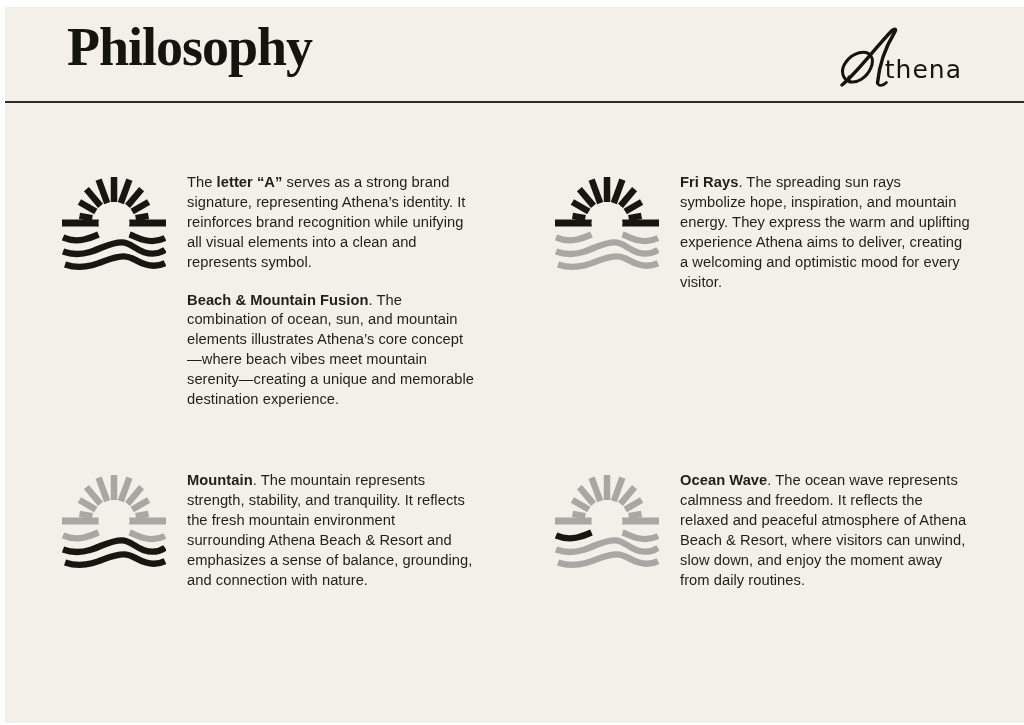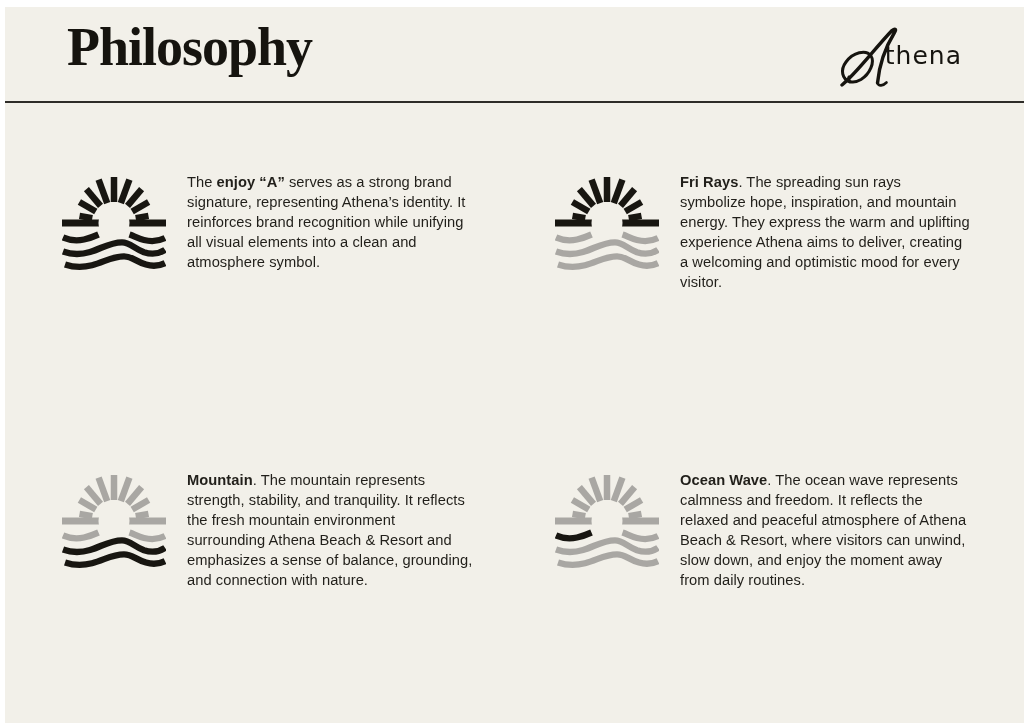--- a/index.html
+++ b/index.html
@@ -23,21 +23,21 @@
     font-size: 54px;
     line-height: 1.2;
     letter-spacing: -1px;
     color: #16140f;
     text-align: center;
   }
   .brand {
     position: absolute;
     top: 20px; right: 62px;
     display: flex;
-    align-items: center;
+    align-items: flex-end;
     color: #16140f;
   }
   .brand svg { display: block; }
   .brand-rest {
     font-family: "DejaVu Sans", sans-serif;
     font-size: 25px;
     letter-spacing: 1px;
     margin-left: -15px;
     padding-bottom: 3px;
     color: #16140f;
@@ -108,21 +108,22 @@
         <circle cx="52" cy="47" r="15.5" fill="#f2f0e9"></circle>
         <g fill="none" stroke-width="6.3">
           <path d="M 1,61.5 C 8,64.5 15,65 22,63.5 C 27,62.4 32,60.5 36.5,58.5" stroke="#181611"></path>
           <path d="M 67.5,58.5 C 72,60 76,62.5 82,64 C 90,66 97,65 103,62" stroke="#181611"></path>
           <path d="M 1,75.5 C 10,78.8 18,79 28,76 C 40,72.3 48,66.3 60,66.3 C 68,66.3 72,72.6 82,76.2 C 90,78.8 97,77.8 103,73.8" stroke="#181611"></path>
           <path d="M 3,88.5 C 12,91.5 20,91.8 30,89.3 C 42,86.2 50,80.3 62,80.3 C 70,80.3 74,85.6 84,88.6 C 91,90.6 98,89.6 103,87.2" stroke="#181611"></path>
         </g>
       </svg>
     </div>
     <div class="text">
-      <p><span>The </span><b>enjoy “A”</b><span> serves as a strong brand signature, representing Athena’s identity. It reinforces brand recognition while unifying all visual elements into a clean and atmosphere symbol.</span></p>
+      <p><span>The </span><b>letter “A”</b><span> serves as a strong brand signature, representing Athena’s identity. It reinforces brand recognition while unifying all visual elements into a clean and represents symbol.</span></p>
+      <p><span></span><b>Beach &amp; Mountain Fusion</b><span>. The combination of ocean, sun, and mountain elements illustrates Athena’s core concept—where beach vibes meet mountain serenity—creating a unique and memorable destination experience.</span></p>
     </div>
   </section>
 
   <section class="cell cell-tr">
     <div class="icon">
       <svg width="104" height="96" viewBox="0 0 104 96">
         <g fill="none" stroke-width="6.5" stroke="#181611">
           <line x1="30.3" y1="42.2" x2="17.5" y2="39.9"></line>
           <line x1="33.8" y1="35.5" x2="17.4" y2="26"></line>
           <line x1="38.5" y1="29.9" x2="24.4" y2="13.1"></line>

